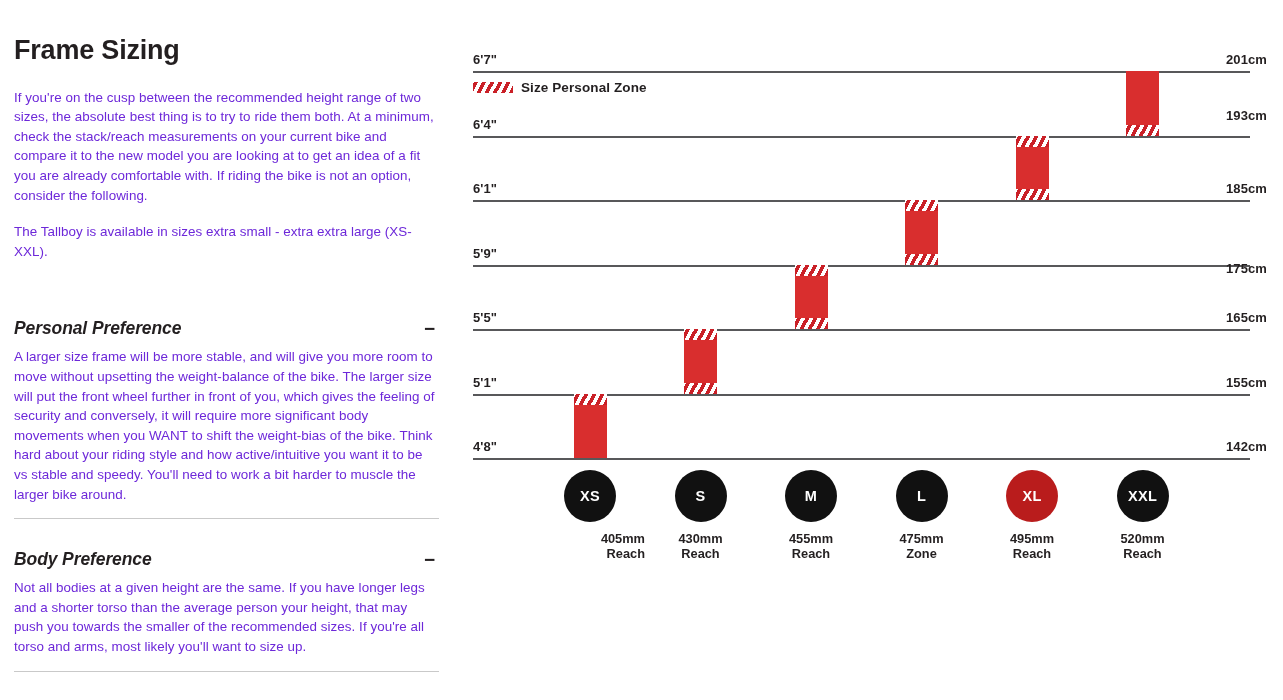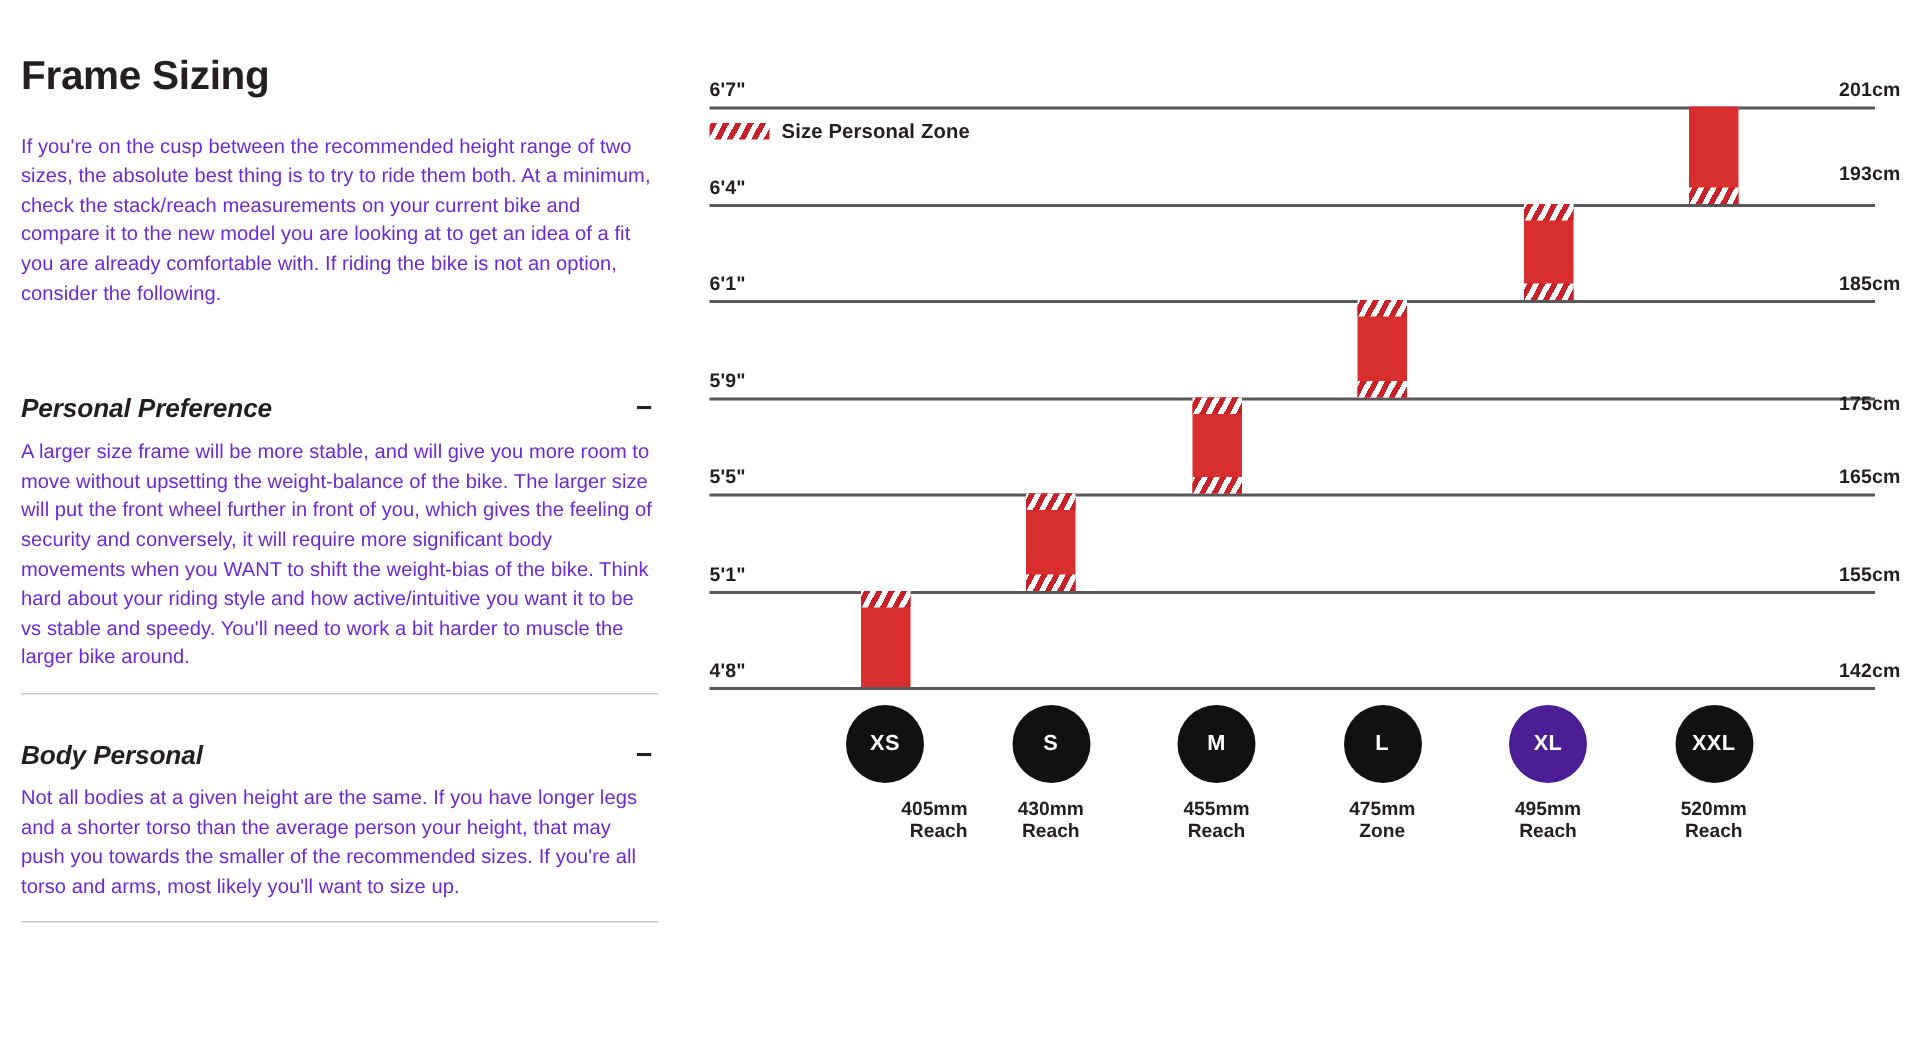--- a/index.html
+++ b/index.html
@@ -193,35 +193,36 @@
   }
 </style>
 </head>
 <body>
 
 <div id="left-col">
 
   <h1 id="page-title">Frame Sizing</h1>
 
   <p class="body-copy" id="intro-p1">If you're on the cusp between the recommended height range of two sizes, the absolute best thing is to try to ride them both. At a minimum, check the stack/reach measurements on your current bike and compare it to the new model you are looking at to get an idea of a fit you are already comfortable with. If riding the bike is not an option, consider the following.</p>
+  <p class="body-copy" id="intro-p2">The Tallboy is available in sizes extra small - extra extra large (XS-XXL).</p>
 
   <div class="accordion-section" id="sec-personal">
     <div class="acc-header">
       <span class="acc-title">Personal Preference</span>
       <span class="acc-toggle">−</span>
     </div>
     <div class="acc-body">
       <p class="body-copy">A larger size frame will be more stable, and will give you more room to move without upsetting the weight-balance of the bike. The larger size will put the front wheel further in front of you, which gives the feeling of security and conversely, it will require more significant body movements when you WANT to shift the weight-bias of the bike. Think hard about your riding style and how active/intuitive you want it to be vs stable and speedy. You'll need to work a bit harder to muscle the larger bike around.</p>
     </div>
   </div>
   <hr class="divider">
 
   <div class="accordion-section" id="sec-body">
     <div class="acc-header">
-      <span class="acc-title">Body Personal</span>
+      <span class="acc-title">Body Preference</span>
       <span class="acc-toggle">−</span>
     </div>
     <div class="acc-body">
       <p class="body-copy">Not all bodies at a given height are the same. If you have longer legs and a shorter torso than the average person your height, that may push you towards the smaller of the recommended sizes. If you're all torso and arms, most likely you'll want to size up.</p>
     </div>
   </div>
   <hr class="divider">
 
   <div class="accordion-section" id="sec-dropper">
     <div class="acc-header">
@@ -301,21 +302,21 @@
         <div class="size-circle" style="background: rgb(17, 17, 17);">M</div>
         <div class="size-reach">455mm
 Reach</div>
       </div>
       <div class="size-item" style="left: 448.5px;">
         <div class="size-circle" style="background: rgb(17, 17, 17);">L</div>
         <div class="size-reach">475mm
 Zone</div>
       </div>
       <div class="size-item" style="left: 559px;">
-        <div class="size-circle" style="background: #4c1d95;">XL</div>
+        <div class="size-circle" style="background: #b91c1c;">XL</div>
         <div class="size-reach">495mm
 Reach</div>
       </div>
       <div class="size-item" style="left: 669.5px;">
         <div class="size-circle" style="background: rgb(17, 17, 17);">XXL</div>
         <div class="size-reach">520mm
 Reach</div>
       </div>
     </div>
 

